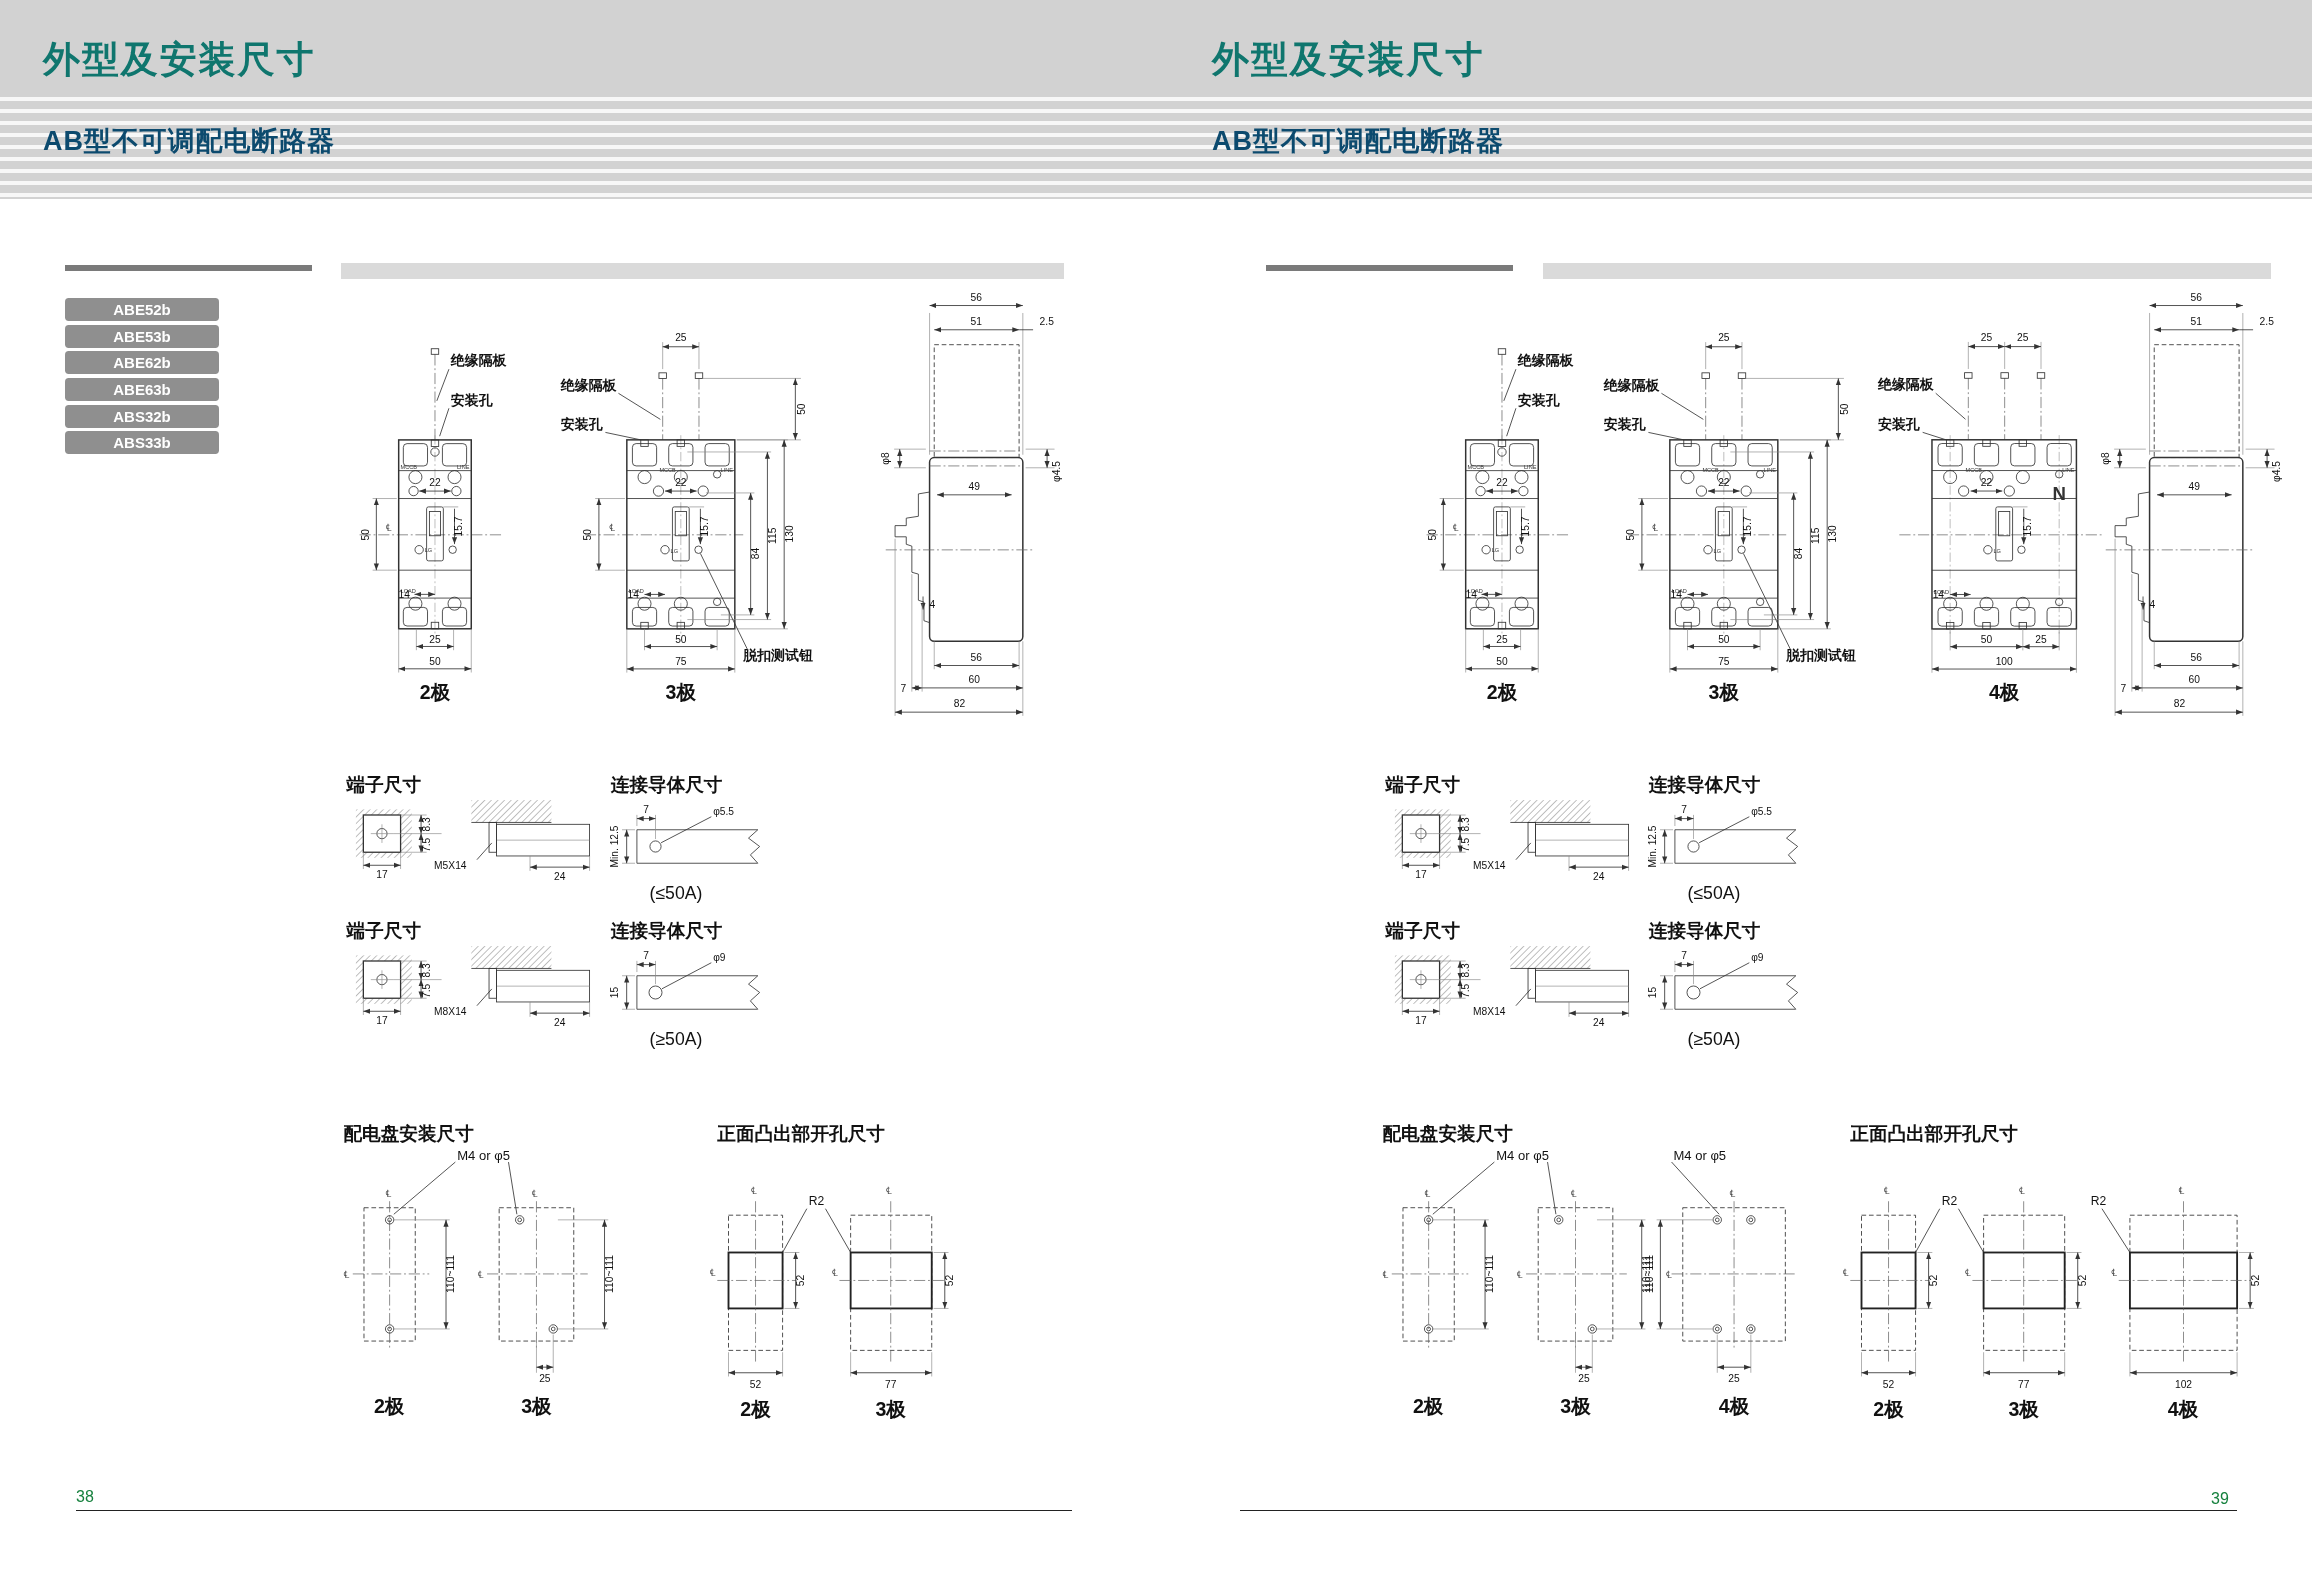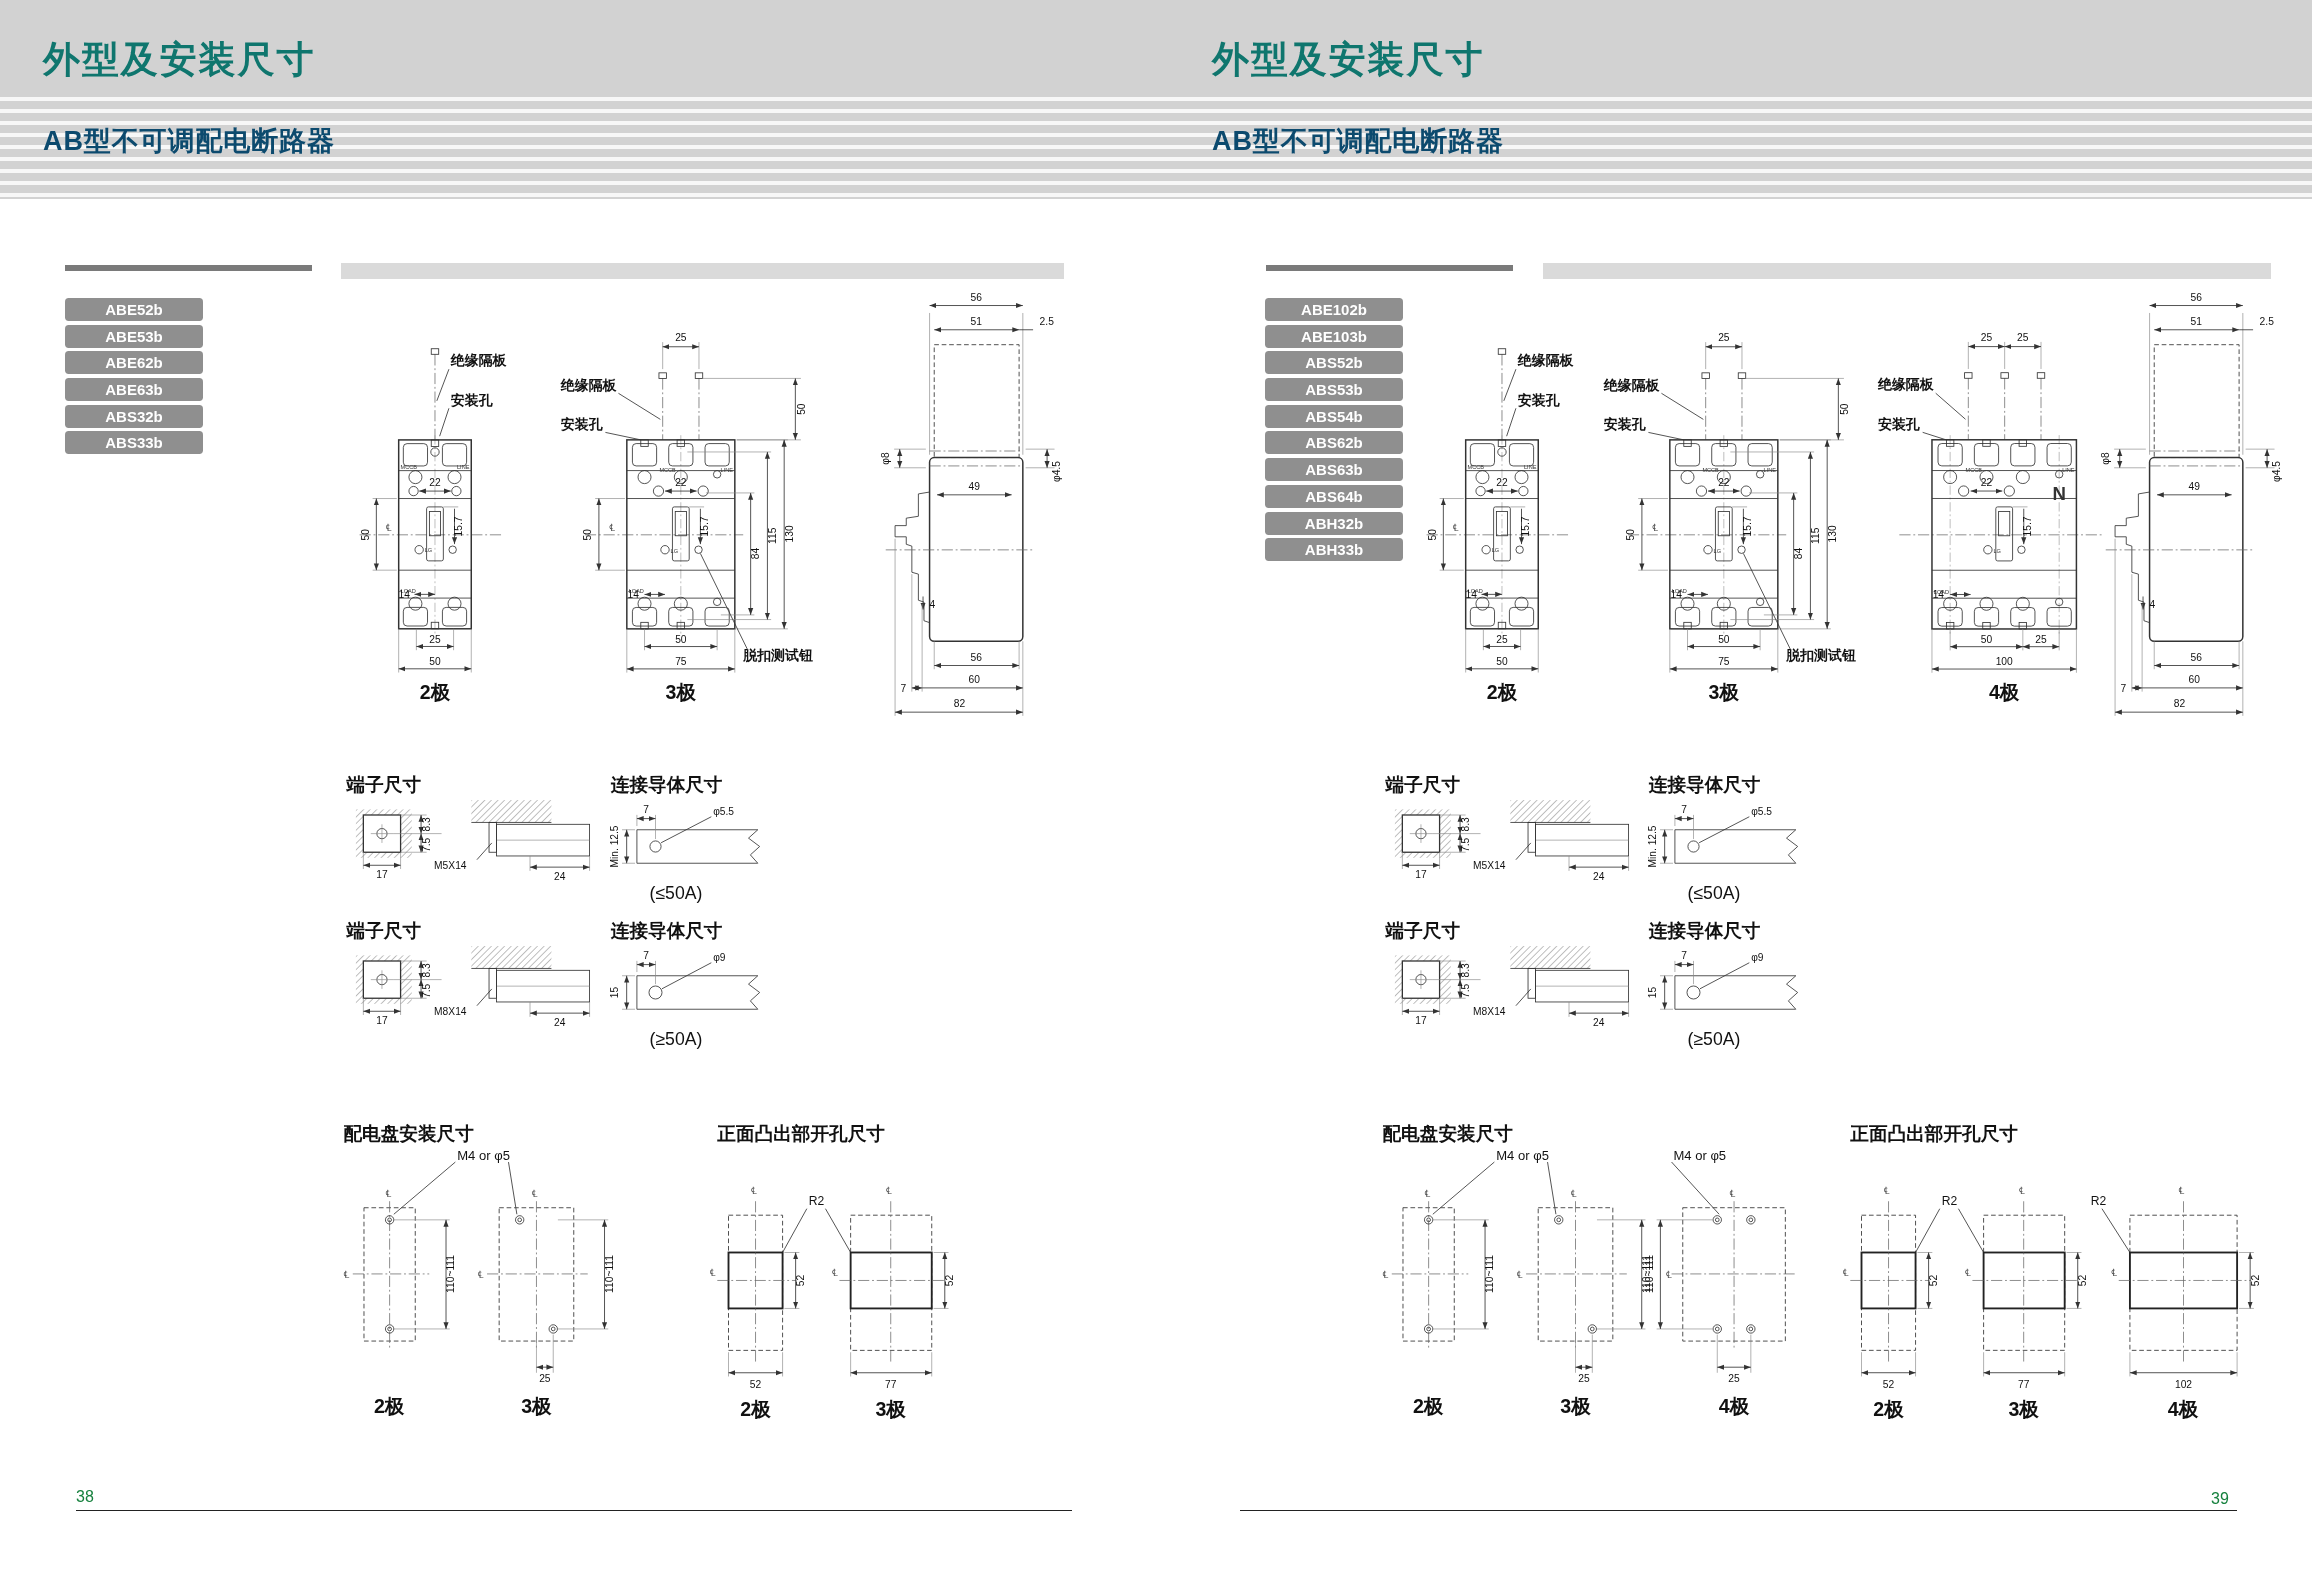--- a/index.html
+++ b/index.html
@@ -6,21 +6,21 @@
   #page{position:relative;width:2313px;height:1570px;background:#ffffff;overflow:hidden;
         font-family:"Liberation Sans",sans-serif;}
   .hdr-base{position:absolute;left:0;top:0;width:2313px;height:89px;background:#d2d2d2;}
   .hdr-stripes{position:absolute;left:0;top:89px;width:2313px;height:110px;
         background:repeating-linear-gradient(180deg,#d2d2d2 0 8.4px,#f7f7f7 8.4px 12px);}
   .big-title{position:absolute;font-size:37px;font-weight:bold;color:#0f766e;letter-spacing:1.9px;}
   .sub-title{position:absolute;font-size:27px;font-weight:bold;color:#0c4a6e;letter-spacing:0.9px;}
   .dark-bar{position:absolute;height:5.6px;background:#7a7a7a;}
   .gray-band{position:absolute;height:16px;background:#dadada;}
   .badges{position:absolute;display:flex;flex-direction:column;gap:3.7px;}
-  .badge{width:138px;height:23px;background:#8f8f8f;border-radius:3.7px;color:#fff;
+  .badge{width:154px;height:23px;background:#8f8f8f;border-radius:3.7px;color:#fff;
          font-size:15px;font-weight:bold;display:flex;align-items:center;justify-content:center;}
   .pgnum{position:absolute;font-size:16px;color:#15803d;}
   .rule{position:absolute;border-top:1.5px solid #222;}
   svg{position:absolute;overflow:visible;}
   svg text{font-family:"Liberation Sans",sans-serif;}
   .b{fill:none;stroke:#333;stroke-width:1.6px;}
   .t{fill:none;stroke:#333;stroke-width:0.9px;}
   .d{stroke:#333;stroke-width:0.9px;fill:none;}
   .e{stroke:#888;stroke-width:0.7px;}
   .c{stroke:#666;stroke-width:0.8px;stroke-dasharray:12 3 2 3;fill:none;}
@@ -67,32 +67,20 @@
 
 <div class="badges" style="left:65px;top:298px;">
   <div class="badge">ABE52b</div>
   <div class="badge">ABE53b</div>
   <div class="badge">ABE62b</div>
   <div class="badge">ABE63b</div>
   <div class="badge">ABS32b</div>
   <div class="badge">ABS33b</div>
 </div>
 
-<div class="badges" style="left:1265px;top:298px;">
-  <div class="badge">ABE102b</div>
-  <div class="badge">ABE103b</div>
-  <div class="badge">ABS52b</div>
-  <div class="badge">ABS53b</div>
-  <div class="badge">ABS54b</div>
-  <div class="badge">ABS62b</div>
-  <div class="badge">ABS63b</div>
-  <div class="badge">ABS64b</div>
-  <div class="badge">ABH32b</div>
-  <div class="badge">ABH33b</div>
-</div>
 
 <svg style="left:341px;top:300px;" width="214" height="438" viewBox="0 0 230 470">
   <g>
     <line class="c" x1="101" y1="58" x2="101" y2="150"></line>
     <rect class="t" x="97" y="52" width="8" height="6"></rect>
     <line class="c2" x1="101" y1="145" x2="101" y2="360"></line>
     <line class="c" x1="20" y1="252" x2="175" y2="252"></line>
   </g>
   <text class="co" x="118" y="70">绝缘隔板</text>
   <line class="ld" x1="116" y1="74" x2="103" y2="108"></line>

